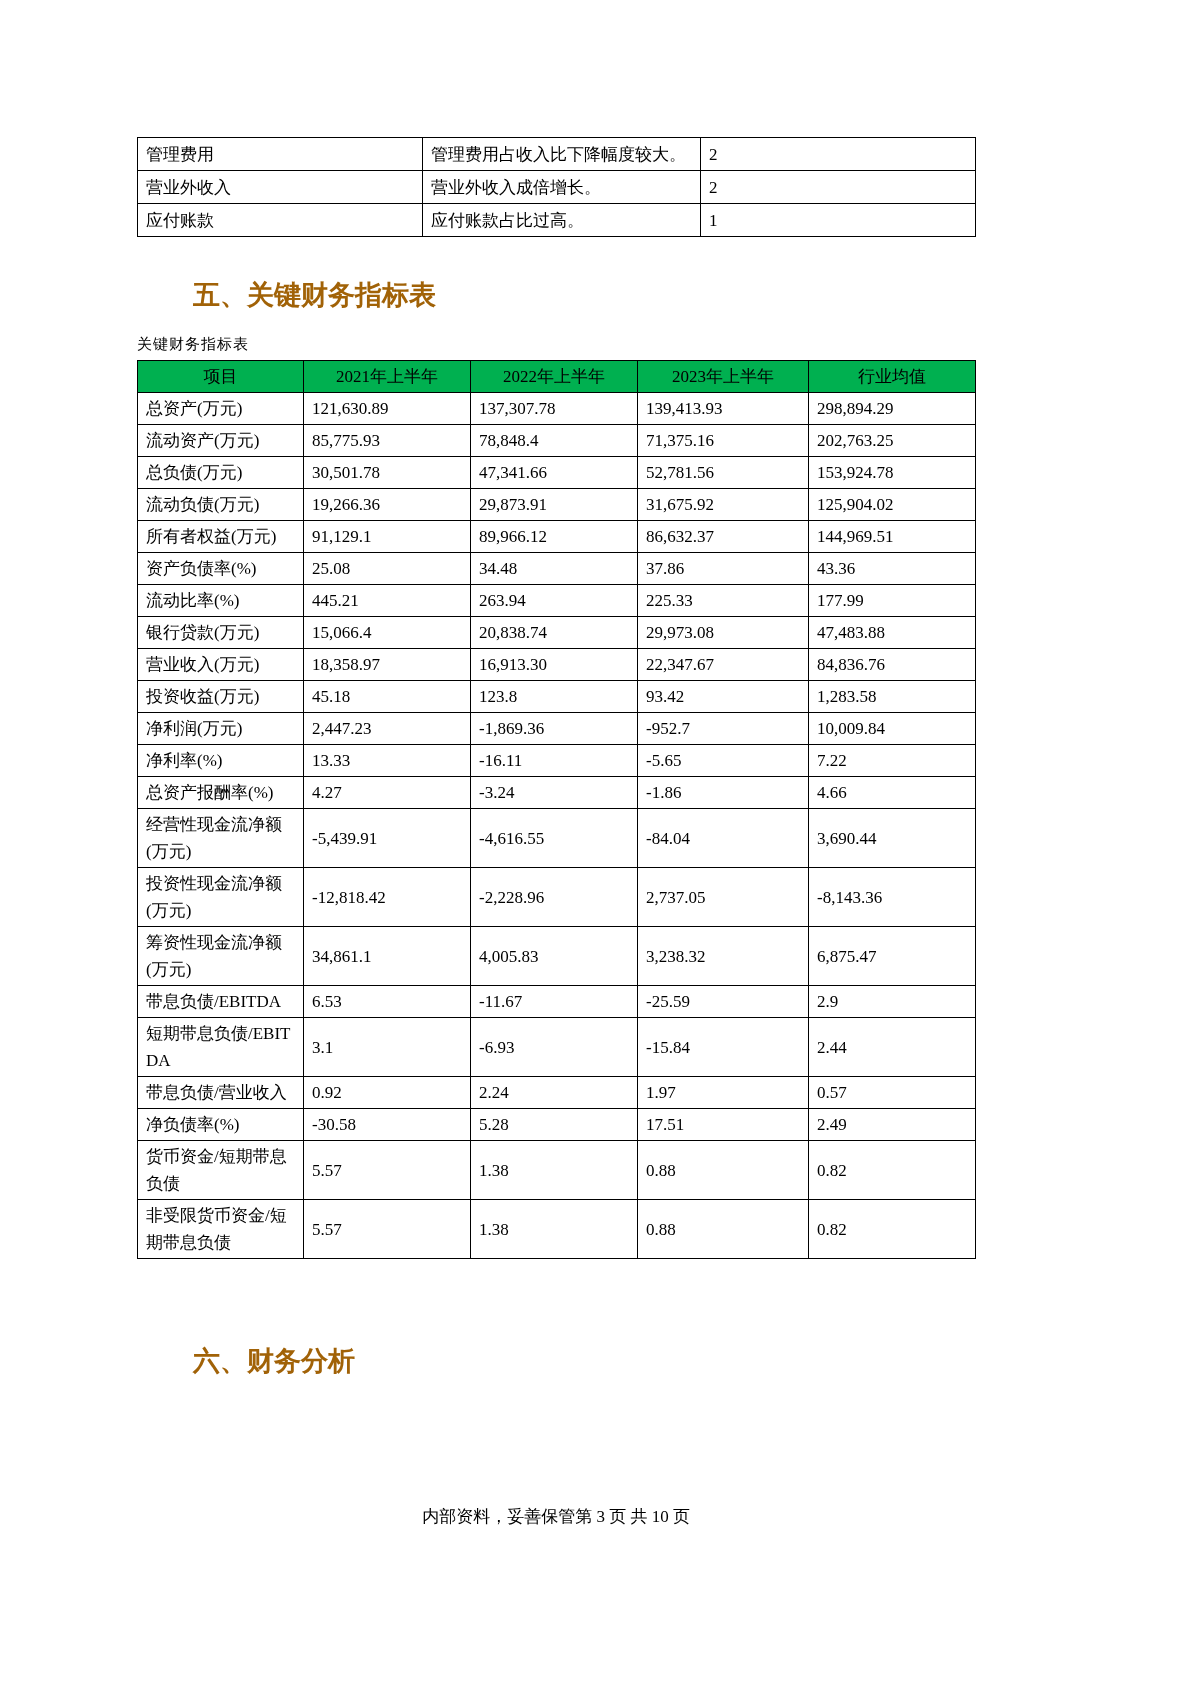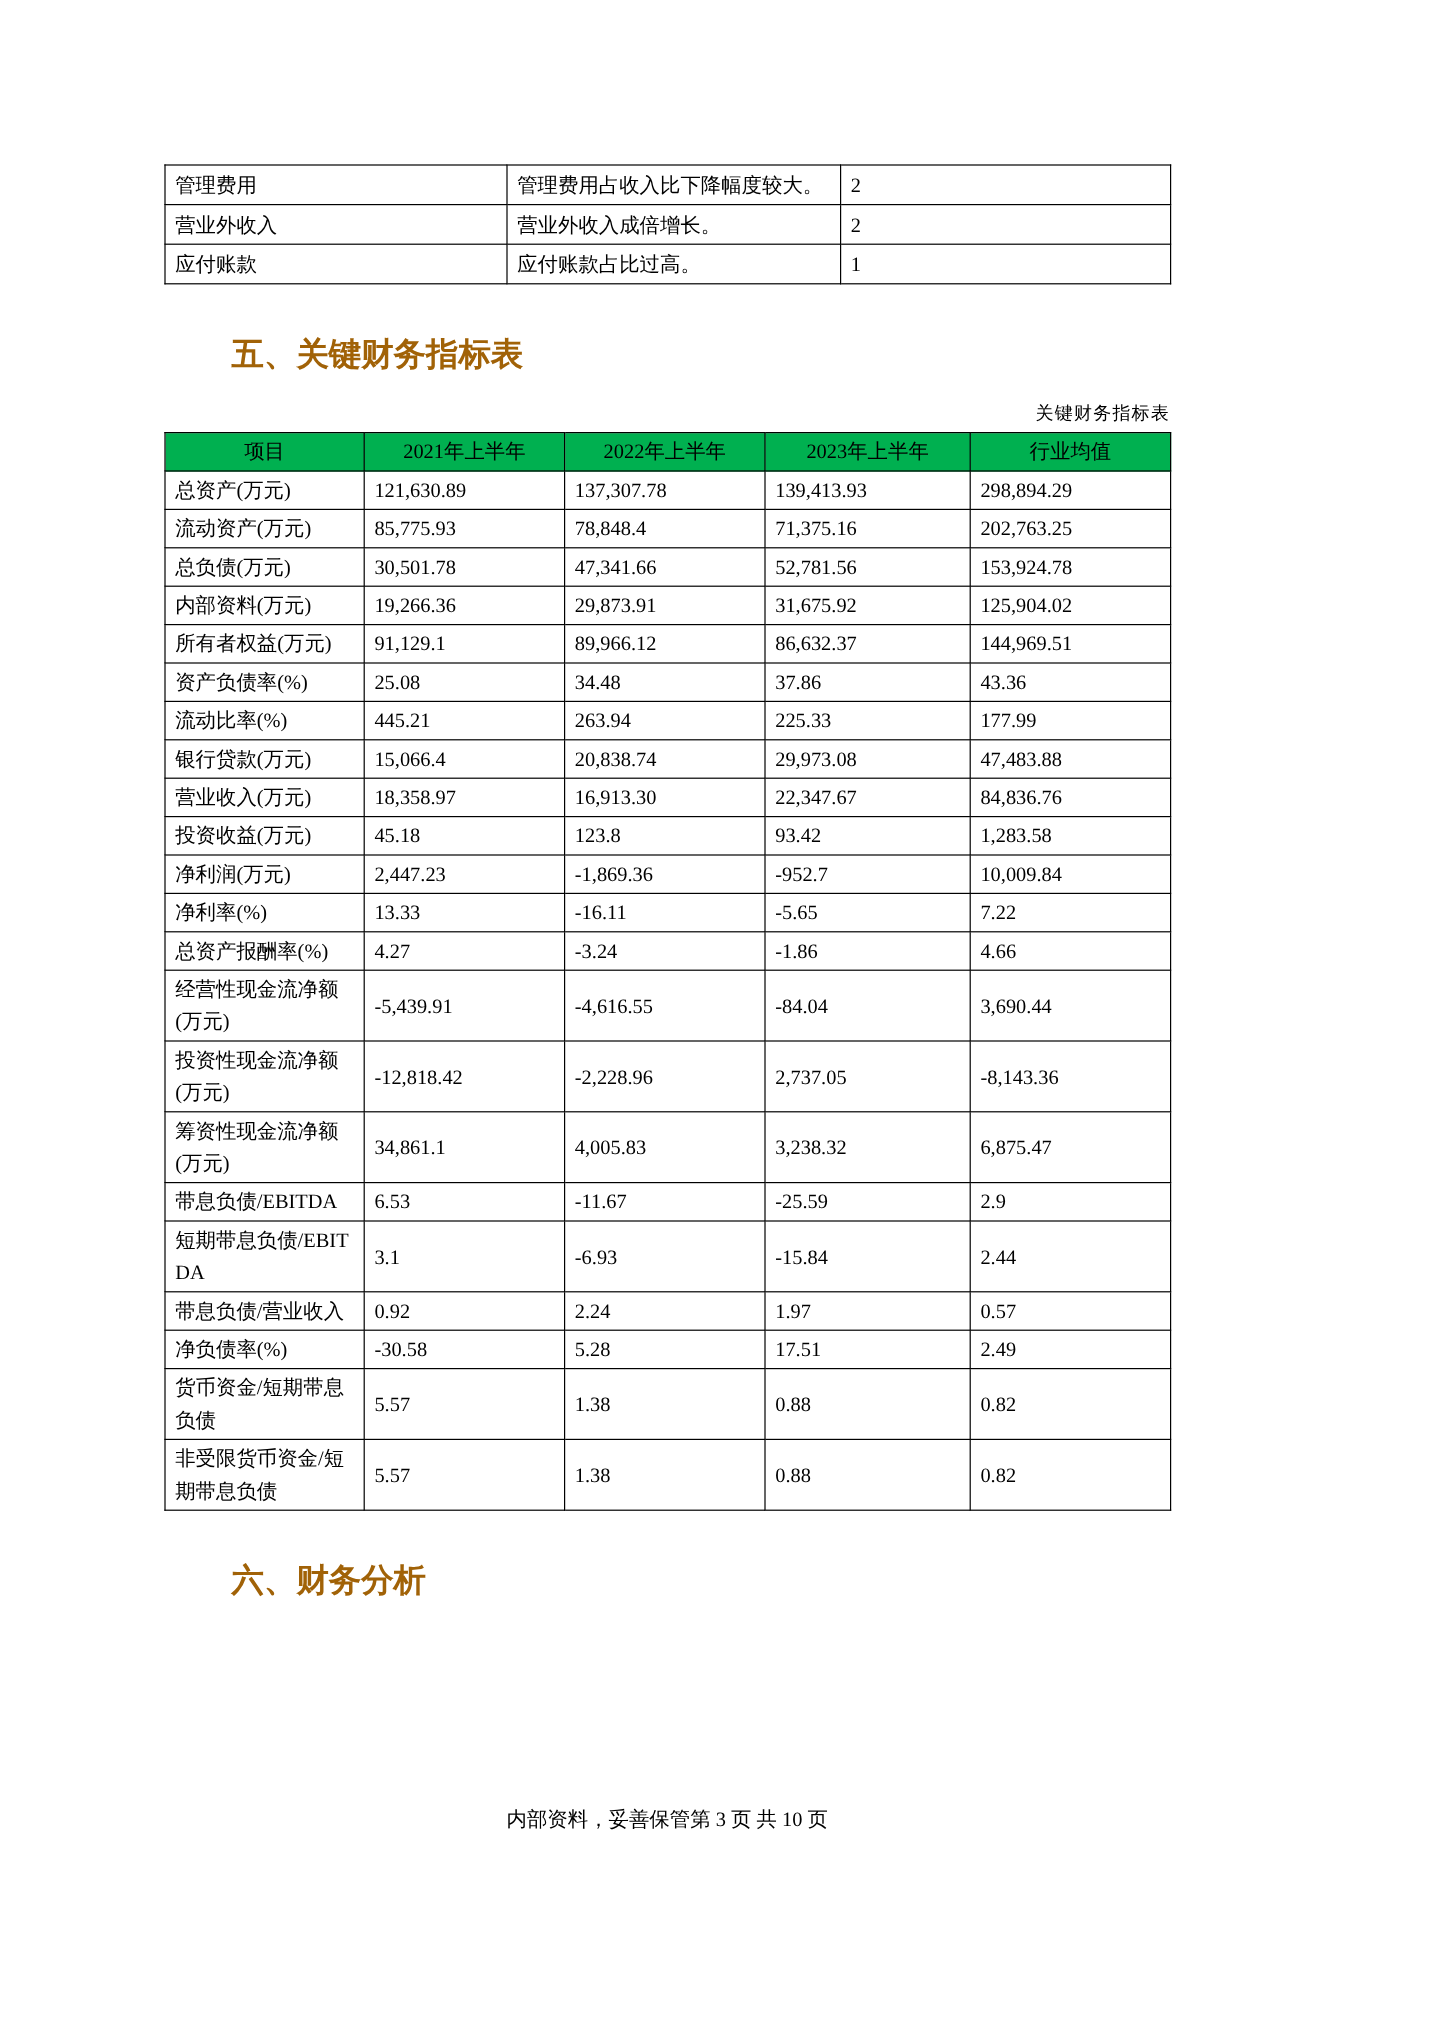--- a/index.html
+++ b/index.html
@@ -22,25 +22,25 @@
     font-weight:normal;
   }
   .issues td { height:33px; }
 
   .sec {
     font-family:"DejaVu Sans","Liberation Sans",sans-serif;
     font-weight:bold; font-size:27px; color:#a16207;
     padding-left:56px;
   }
   .sec5 { margin-top:40px; }
-  .sec6 { margin-top:40px; }
+  .sec6 { margin-top:84px; }
 
   .caption {
     margin-top:22px; margin-bottom:6px;
-    text-align:right; font-size:15px; letter-spacing:1px;
+    text-align:left; font-size:15px; letter-spacing:1px;
   }
 
   .metrics thead th {
     background:var(--hdr-green,#00B050);
     text-align:center;
     height:31px;
   }
   .metrics td { min-height:31px; }
 
   .footer {
@@ -117,21 +117,21 @@
             <td>202,763.25</td>
           </tr>
           <tr>
             <td>总负债(万元)</td>
             <td>30,501.78</td>
             <td>47,341.66</td>
             <td>52,781.56</td>
             <td>153,924.78</td>
           </tr>
           <tr>
-            <td>内部资料(万元)</td>
+            <td>流动负债(万元)</td>
             <td>19,266.36</td>
             <td>29,873.91</td>
             <td>31,675.92</td>
             <td>125,904.02</td>
           </tr>
           <tr>
             <td>所有者权益(万元)</td>
             <td>91,129.1</td>
             <td>89,966.12</td>
             <td>86,632.37</td>

